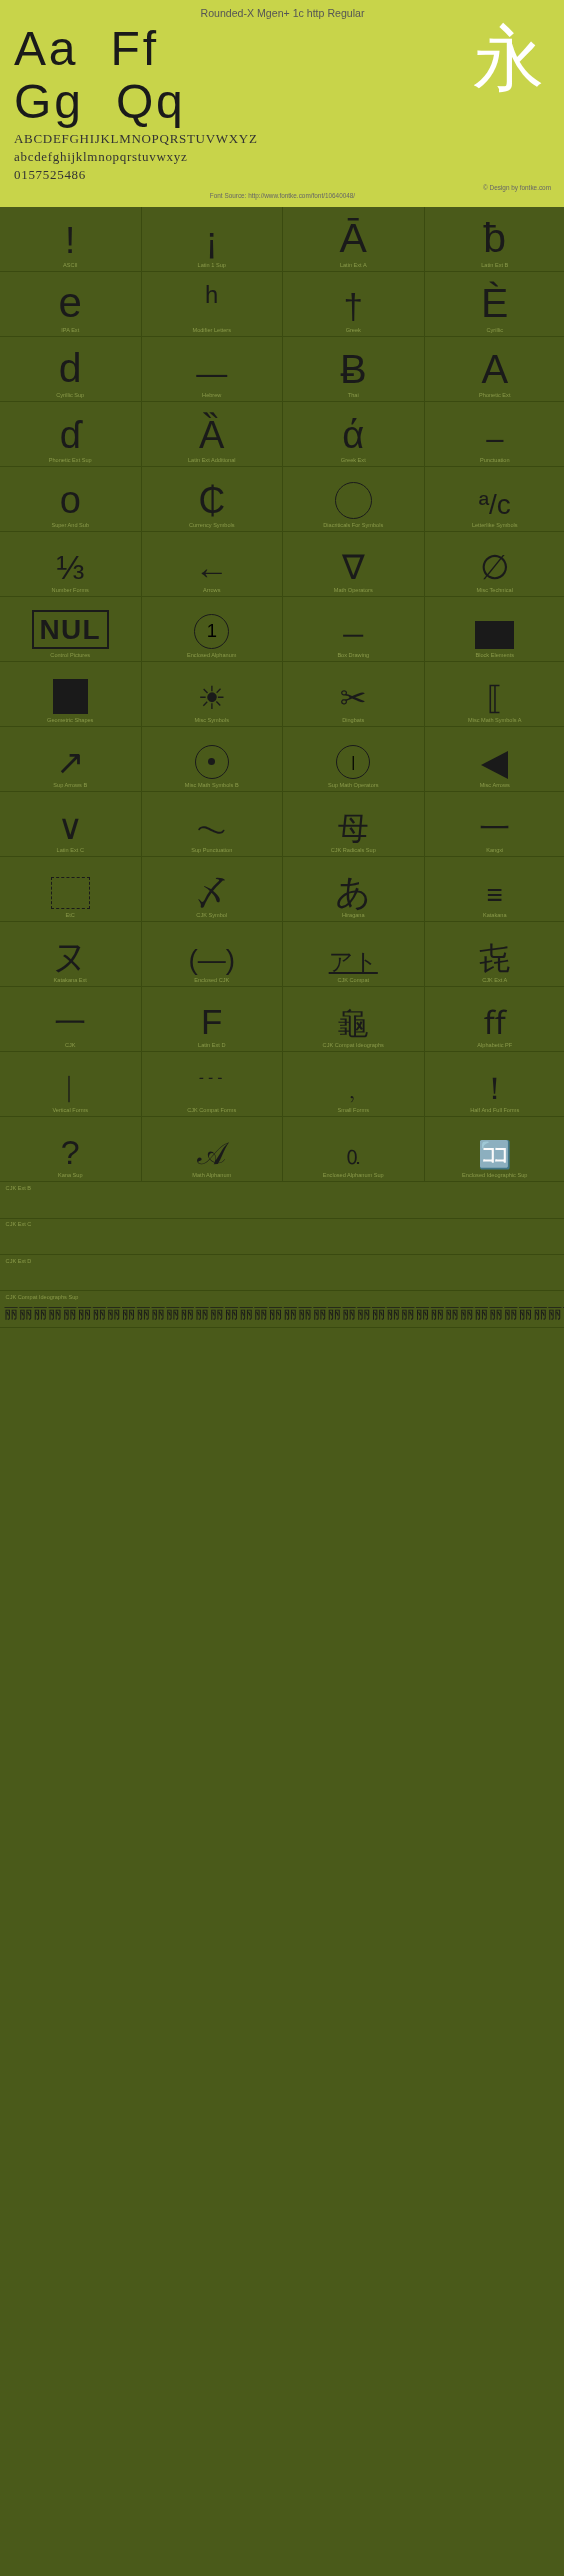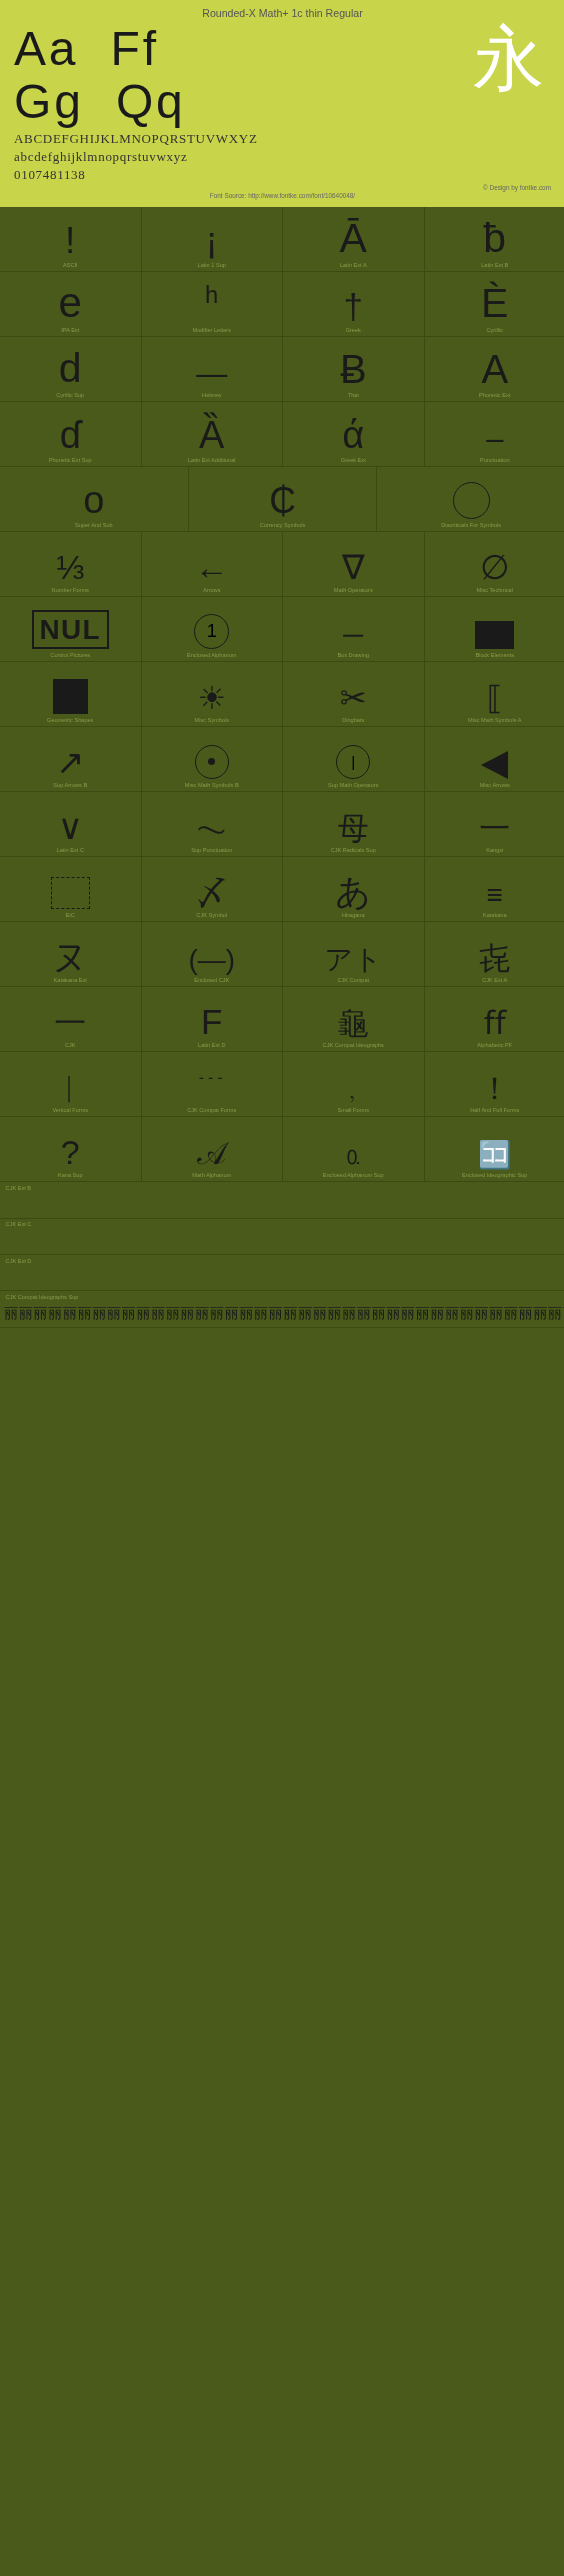--- a/index.html
+++ b/index.html
@@ -148,30 +148,30 @@
       line-height: 1.3;
       letter-spacing: 1.4px;
       overflow: hidden;
       white-space: nowrap;
     }
   </style>
 </head>
 <body>
 
 <div class="header-section">
-  <div class="font-title">Rounded-X Math+ 1c thin Regular</div>
+  <div class="font-title">Rounded-X Mgen+ 1c http Regular</div>
   <div class="preview-area">
     <div style="font-size:48px; font-weight:100; color:#1a1a1a; line-height:1.1; letter-spacing:2.8px;">
       Aa &nbsp;Ff<br>Gg &nbsp;Qq
     </div>
     <div class="chinese-char">永</div>
   </div>
   <div class="alphabet-row">ABCDEFGHIJKLMNOPQRSTUVWXYZ</div>
   <div class="alphabet-row">abcdefghijklmnopqrstuvwxyz</div>
-  <div class="alphabet-row">0107481138</div>
+  <div class="alphabet-row">0157525486</div>
   <div class="copyright-text">© Design by fontke.com</div>
   <div class="source-text">Font Source: http://www.fontke.com/font/10640048/</div>
 </div>
 
 <div class="grid-section">
 
   <div class="grid-row">
     <div class="grid-cell">
       <div class="cell-symbol">!</div>
       <div class="cell-label">ASCII</div>
@@ -252,20 +252,24 @@
       <div class="cell-symbol" style="font-size:38px;">o</div>
       <div class="cell-label">Super And Sub</div>
     </div>
     <div class="grid-cell">
       <div class="cell-symbol" style="font-size:37px;">₵</div>
       <div class="cell-label">Currency Symbols</div>
     </div>
     <div class="grid-cell">
       <div style="width:37px; height:37px; border:1.4px solid #1a1a1a; border-radius:50%; display:flex; align-items:center; justify-content:center;"></div>
       <div class="cell-label">Diacriticals For Symbols</div>
+    </div>
+    <div class="grid-cell">
+      <div class="cell-symbol" style="font-size:28px;">ª/c</div>
+      <div class="cell-label">Letterlike Symbols</div>
     </div>
   </div>
 
   <div class="grid-row">
     <div class="grid-cell">
       <div class="cell-symbol" style="font-size:34px;">⅓</div>
       <div class="cell-label">Number Forms</div>
     </div>
     <div class="grid-cell">
       <div class="cell-symbol" style="font-size:34px;">←</div>
@@ -381,21 +385,21 @@
   <div class="grid-row">
     <div class="grid-cell">
       <div class="cell-symbol" style="font-size:35px;">ヌ</div>
       <div class="cell-label">Katakana Ext</div>
     </div>
     <div class="grid-cell">
       <div class="cell-symbol" style="font-size:28px;">(—)</div>
       <div class="cell-label">Enclosed CJK</div>
     </div>
     <div class="grid-cell">
-      <div class="cell-symbol" style="font-size:28px;">アト</div>
+      <div class="cell-symbol" style="font-size:24px;text-decoration:underline;">アト</div>
       <div class="cell-label">CJK Compat</div>
     </div>
     <div class="grid-cell">
       <div class="cell-symbol" style="font-size:31px;">㐂</div>
       <div class="cell-label">CJK Ext A</div>
     </div>
   </div>
 
   <div class="grid-row">
     <div class="grid-cell">

